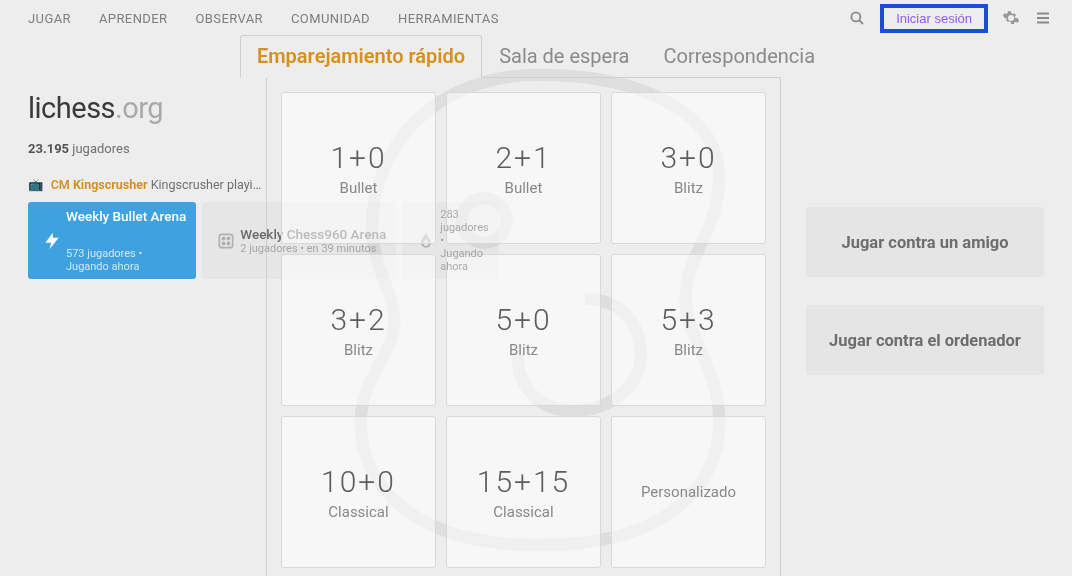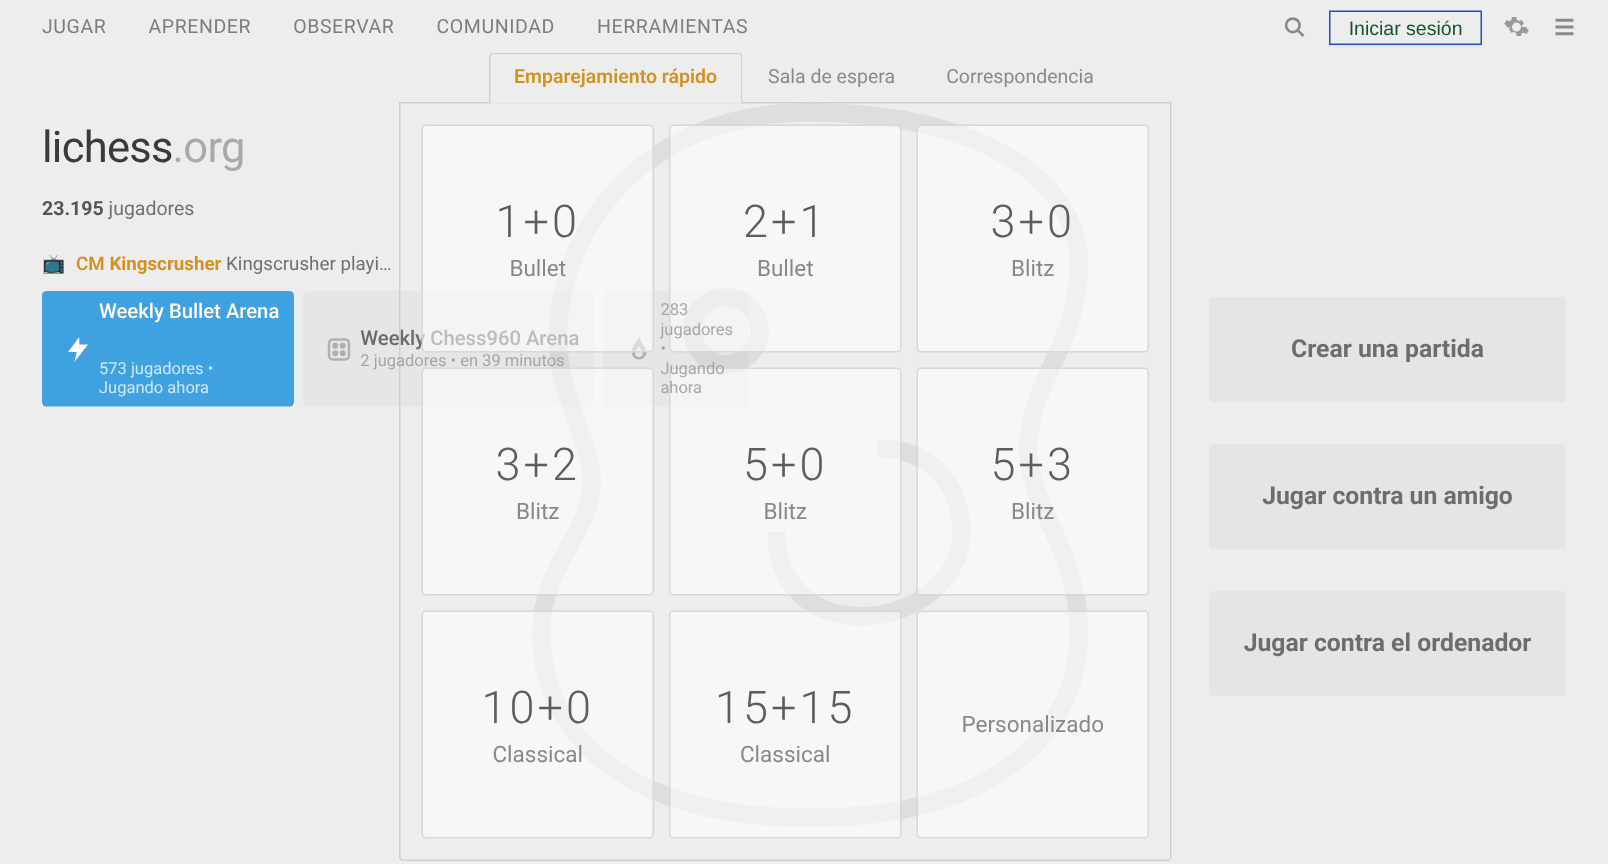--- a/index.html
+++ b/index.html
@@ -29,42 +29,42 @@
   padding: 0 20px 0 28px;
   font-size: 13px;
   position: relative;
   z-index: 2;
 }
 .topnav .nav-left { display: flex; gap: 28px; }
 .topnav .nav-left a { color: #7d7d7d; text-decoration: none; letter-spacing: 0.4px; cursor: pointer; text-transform: uppercase; }
 .topnav .spacer { flex: 1; }
 .topnav .nav-right { display: flex; align-items: center; gap: 14px; }
 .signin-btn {
-  border: 1px solid #1d4ed8;
-  color: #14532d;
+  border: 4px solid #1d4ed8;
+  color: #8b5cf6;
   background: transparent;
   padding: 3px 12px;
   font-size: 13px;
   cursor: pointer;
   font-weight: 500;
 }
 .icon { color: #8a8a8a; cursor: pointer; display: inline-flex; }
 .icon svg { width: 18px; height: 18px; }
 
 .tabs-row {
   display: flex;
   justify-content: center;
   gap: 0;
   margin-top: -2px;
   position: relative;
   z-index: 2;
 }
 .tab {
   padding: 8px 16px 10px;
-  font-size: 13px;
+  font-size: 20px;
   color: #8a8a8a;
   cursor: pointer;
   border: 1px solid transparent;
   border-bottom: none;
   position: relative;
   top: 1px;
   text-align: center;
 }
 .tab.active {
   color: #d59120;
@@ -317,17 +317,16 @@
             <div class="type">Classical</div>
           </div>
           <div class="tile">
             <div class="custom">Personalizado</div>
           </div>
         </div>
     </div>
   </div>
 
   <div class="right-col">
-    <button class="big-btn">Crear una partida</button>
     <button class="big-btn">Jugar contra un amigo</button>
     <button class="big-btn">Jugar contra el ordenador</button>
   </div>
 </div>
 
 </body></html>

